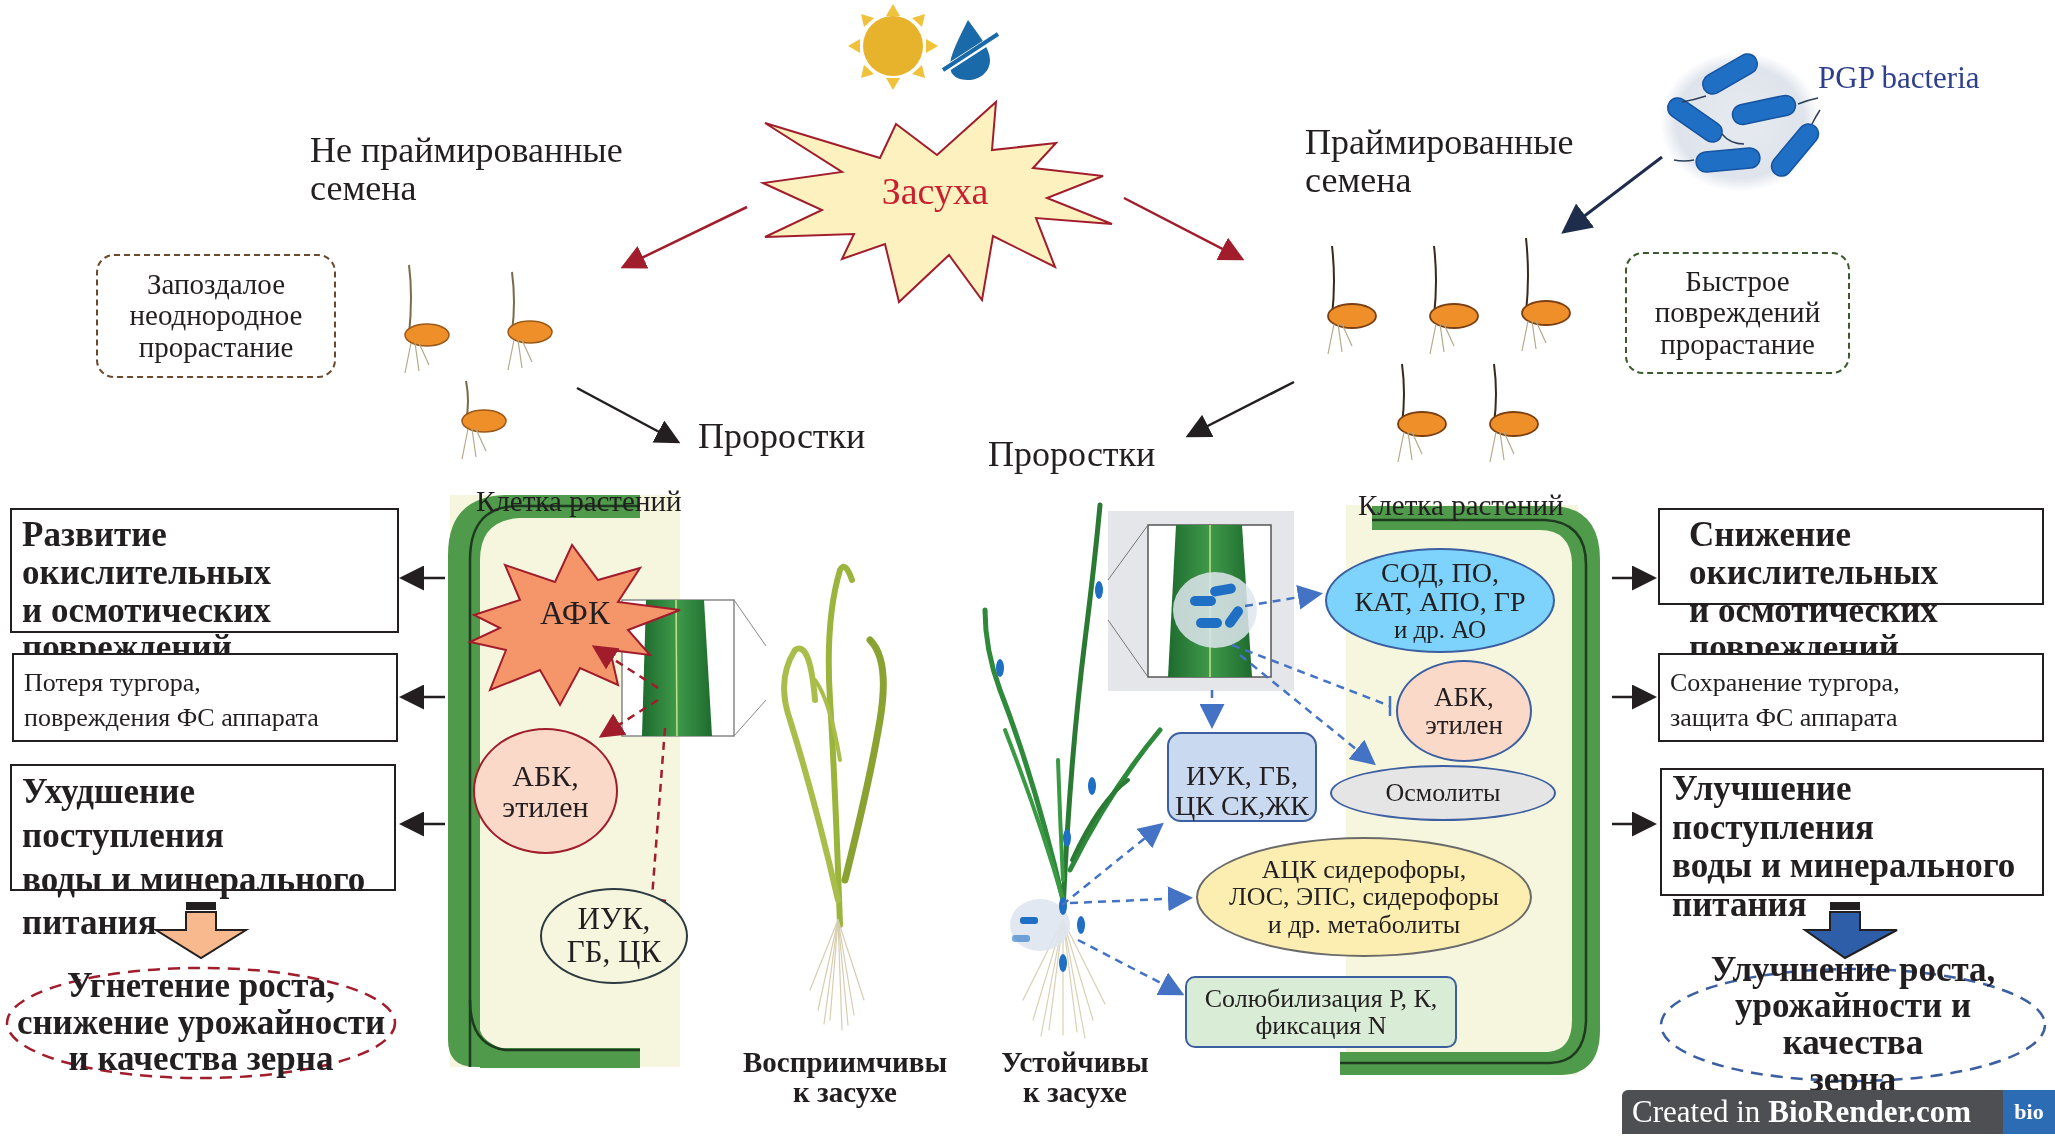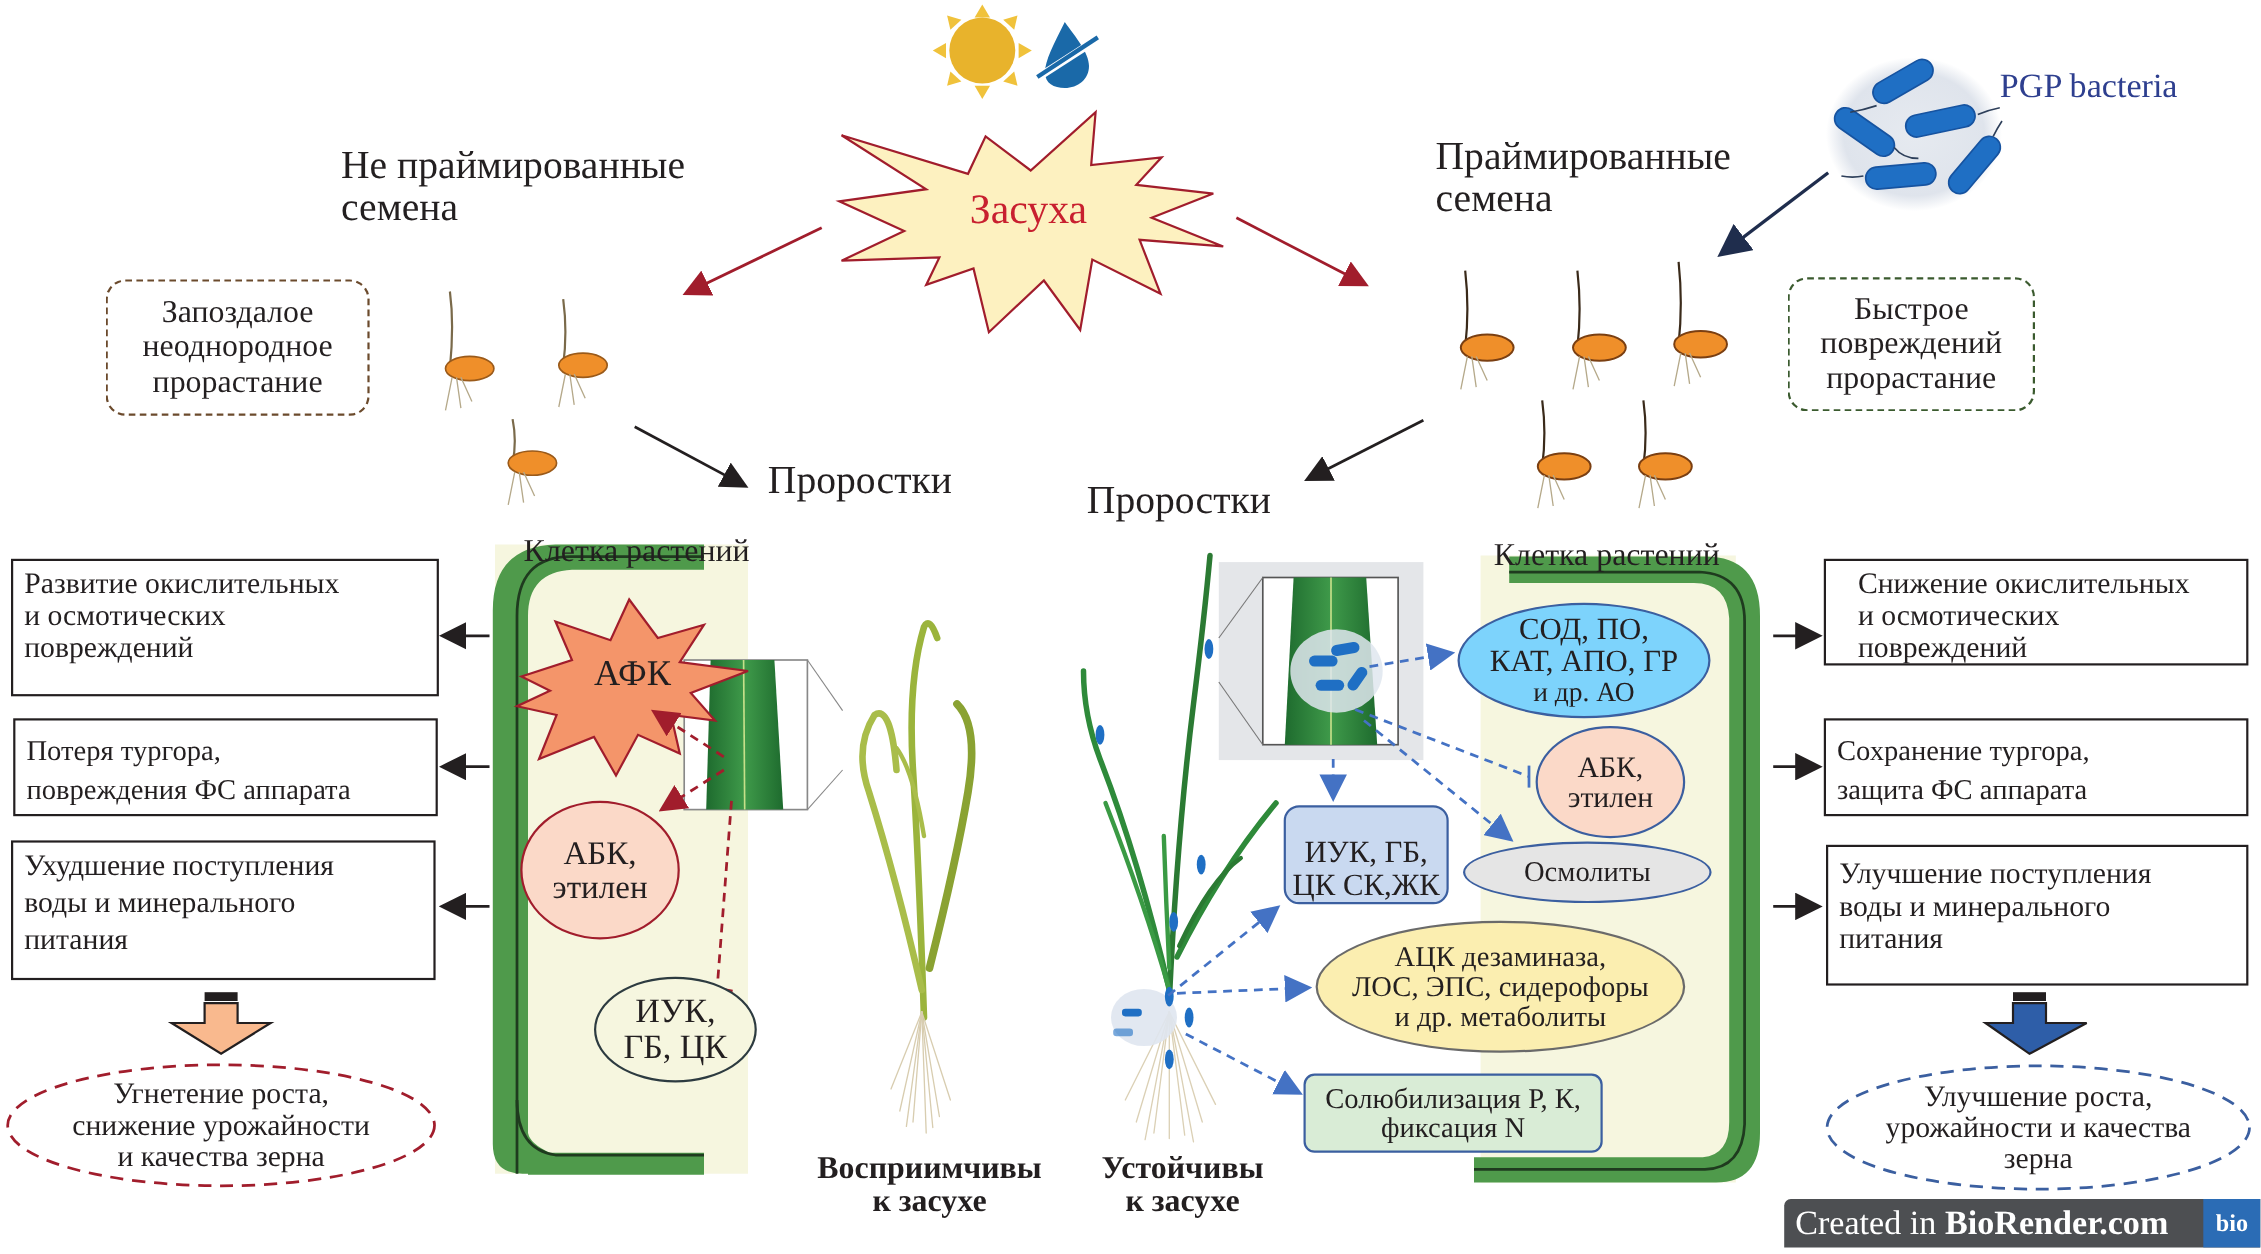--- a/index.html
+++ b/index.html
@@ -1,21 +1,21 @@
 <!DOCTYPE html>
 <html><head>
 <meta charset="utf-8">
 <style>
   html,body{margin:0;padding:0;background:#fff;}
   body{width:2055px;height:1140px;position:relative;overflow:hidden;font-family:"Liberation Serif","DejaVu Serif",serif;color:#231f20;}
   svg.layer{position:absolute;left:0;top:0;}
   .txt{position:absolute;line-height:1.05;}
   .c{text-align:center;}
   .box{position:absolute;border:2px solid #231f20;background:#fff;box-sizing:border-box;padding:6px 10px;line-height:1.08;}
-  .big{font-size:27px;}
+  .big{font-size:35px;font-weight:bold;}
   .mid{font-size:26px;}
   .title{font-size:36px;}
   .bold{font-weight:bold;}
   .dashbox{position:absolute;border:2.5px dashed;border-radius:18px;box-sizing:border-box;display:flex;align-items:center;justify-content:center;text-align:center;font-size:29px;line-height:1.08;}
   .node{position:absolute;display:flex;align-items:center;justify-content:center;text-align:center;box-sizing:border-box;line-height:1.05;}
   .biorender{position:absolute;left:1622px;top:1090px;width:433px;height:44px;background:#4d4f52;color:#fff;display:flex;align-items:center;font-size:31px;border-radius:6px 0 0 0;text-align:center;}
   .biorender .logo{margin-left:auto;width:52px;height:44px;background:#2b6cb5;display:flex;align-items:center;justify-content:center;font-family:Liberation Serif, serif;font-weight:bold;font-size:22px;}
 </style>
 </head>
 <body>
@@ -317,21 +317,21 @@
 
 <div class="box big" style="left:1658px;top:508px;width:386px;height:97px;padding-left:29px;">
   <div>Снижение окислительных</div>
   <div>и осмотических</div>
   <div>повреждений</div>
 </div>
 <div class="box mid" style="left:1658px;top:653px;width:386px;height:89px;padding-top:10px;line-height:1.35;">
   <div>Сохранение тургора,</div>
   <div>защита ФС аппарата</div>
 </div>
-<div class="box big" style="left:1660px;top:768px;width:384px;height:128px;line-height:1.1;padding-top:10px;">
+<div class="box big" style="left:1660px;top:768px;width:384px;height:128px;line-height:1.1;padding-top:0;">
   <div>Улучшение поступления</div>
   <div>воды и минерального</div>
   <div>питания</div>
 </div>
 
 <div class="node big" style="left:10px;top:970px;width:382px;height:106px;">
   <div>
     <div>Угнетение роста,</div>
     <div>снижение урожайности</div>
     <div>и качества зерна</div>
@@ -374,21 +374,21 @@
 </div>
 <div class="node" style="left:1330px;top:765px;width:226px;height:56px;border-radius:50%;border:2px solid #3b5fa0;background:#e5e5e5;font-size:26px;">Осмолиты</div>
 <div class="node" style="left:1167px;top:732px;width:150px;height:90px;border-radius:14px;border:2px solid #3b5fa0;background:#c9d9f0;font-size:28px;align-items:flex-end;">
   <div>
     <div>ИУК, ГБ,</div>
     <div>ЦК СК,ЖК</div>
   </div>
 </div>
 <div class="node" style="left:1196px;top:837px;width:336px;height:120px;border-radius:50%;border:2px solid #6a6a6a;background:#fbeeb0;font-size:26px;">
   <div>
-    <div>АЦК дезаминаза,</div>
+    <div>АЦК сидерофоры,</div>
     <div>ЛОС, ЭПС, сидерофоры</div>
     <div>и др. метаболиты</div>
   </div>
 </div>
 <div class="node" style="left:1185px;top:976px;width:272px;height:72px;border-radius:10px;border:2px solid #3b5fa0;background:#d9ecd6;font-size:26px;">
   <div>
     <div>Солюбилизация Р, К,</div>
     <div>фиксация N</div>
   </div>
 </div>

